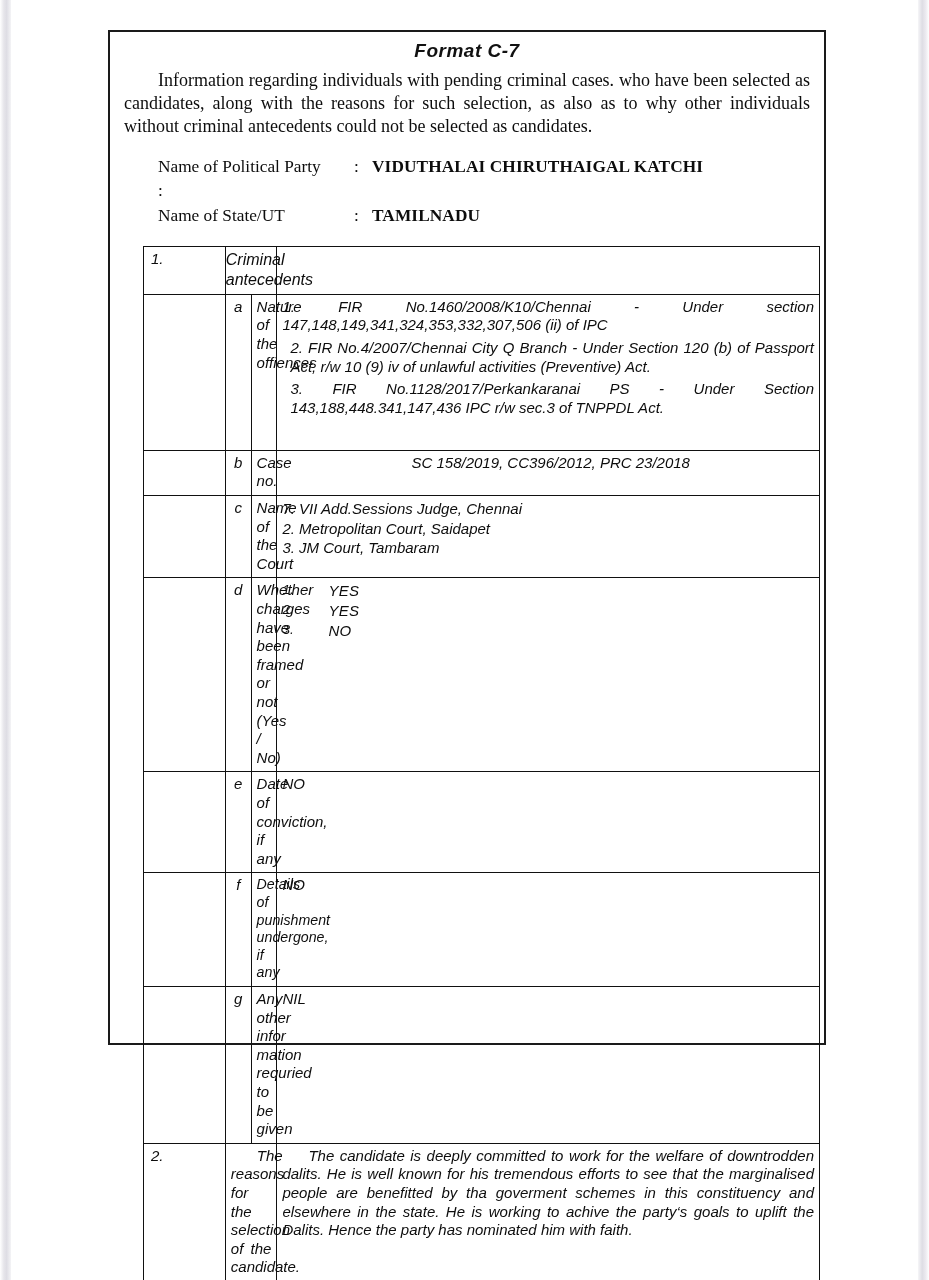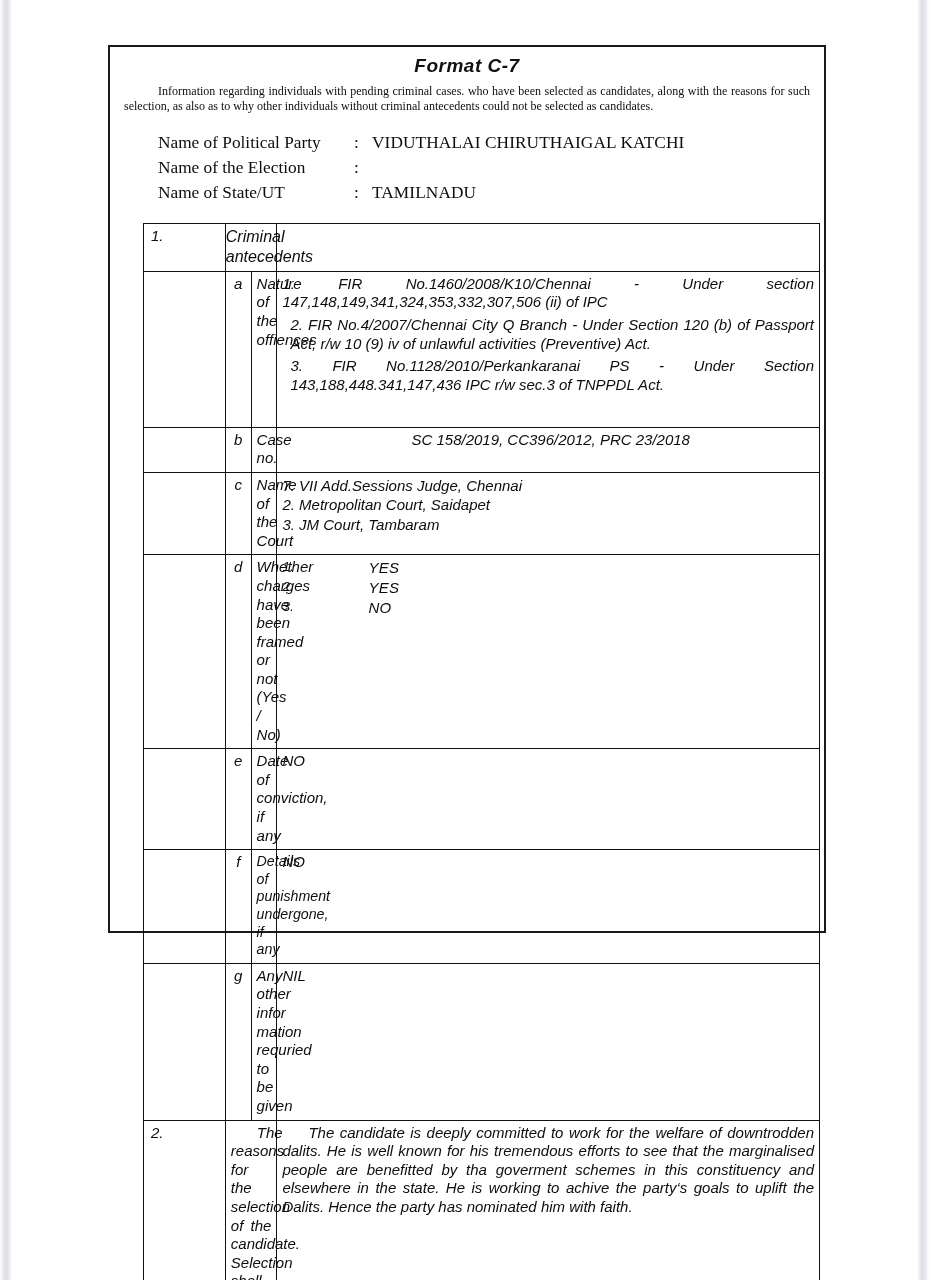--- a/index.html
+++ b/index.html
@@ -25,23 +25,23 @@
   }
   .gutter.left { left: 0; }
   .gutter.right {
     right: 0;
     background: linear-gradient(to left, #ffffff 0%, #eceaf0 30%, #dedde4 62%, #f6f6f8 100%);
   }
 
   .sheet {
     position: absolute;
     left: 108px;
-    top: 45px;
+    top: 30px;
     width: 718px;
-    height: 888px;
+    height: 1015px;
     border: 2px solid #1a1a1a;
     background: #ffffff;
     box-sizing: border-box;
   }
 
   .inner {
     padding: 0 14px;
     box-sizing: border-box;
   }
 
@@ -50,21 +50,21 @@
     text-align: center;
     font-family: "Liberation Sans", sans-serif;
     font-style: italic;
     font-weight: bold;
     font-size: 19px;
     letter-spacing: 0.5px;
     margin-top: 8px;
     color: #111;
   }
   .para {
-    font-size: 12px;
+    font-size: 18px;
     line-height: 1.27;
     text-align: justify;
     text-indent: 34px;
     margin-top: 7px;
     color: #0d0d0d;
   }
   .para.tight {
     margin-top: 9px;
     letter-spacing: -0.15px;
   }
@@ -76,21 +76,21 @@
     font-size: 17.3px;
     color: #0d0d0d;
   }
   .frow {
     display: flex;
     align-items: flex-end;
     line-height: 1.42;
   }
   .flabel { width: 196px; }
   .fcolon { width: 18px; }
-  .fvalue { font-weight: normal; letter-spacing: 0.1px; }
+  .fvalue { font-weight: bold; letter-spacing: 0.1px; }
 
   .consty {
     margin-top: 16px;
     margin-left: 32px;
     font-size: 17.3px;
     line-height: 1.45;
     color: #0d0d0d;
   }
   .consty b { letter-spacing: 0.1px; }
   .consty .indent { display: block; padding-left: 52px; }
@@ -122,21 +122,21 @@
   td.justify p { margin: 0; }
   td.justify p + p { margin-top: 4px; margin-left: 8px; }
   .indent-first { text-indent: 26px; }
 
   .ynlist { }
   .ynrow {
     display: flex;
     line-height: 1.33;
   }
   .ynrow .n { width: 46px; font-size: 13.5px; }
-  .ynrow .v { letter-spacing: 0.3px; margin-left: 40px; }
+  .ynrow .v { letter-spacing: 0.3px; }
 
   .courtlist p { margin: 0; line-height: 1.3; }
 
   
   .h-a   { height: 148px; }
   .h-b   { height: 22px; }
   .h-c   { height: 62px; }
   .h-d   { height: 54px; }
   .h-e   { height: 38px; }
   .h-f   { height: 38px; }
@@ -157,21 +157,20 @@
     <div class="para">Information regarding individuals with pending criminal cases. who have been selected as candidates, along with the reasons for such selection, as also as to why other individuals without criminal antecedents could not be selected as candidates.</div>
 
 
     <div class="fields">
       <div class="frow">
         <span class="flabel">Name of Political Party</span>
         <span class="fcolon">:</span>
         <span class="fvalue">VIDUTHALAI CHIRUTHAIGAL KATCHI</span>
       </div>
       <div class="frow">
-        <span class="flabel">Name of the Election</span>
         <span class="fcolon">:</span>
       </div>
       <div class="frow">
         <span class="flabel">Name of State/UT</span>
         <span class="fcolon">:</span>
         <span class="fvalue">TAMILNADU</span>
       </div>
     </div>
 
 
@@ -184,21 +183,21 @@
           <td class="c-val"></td>
         </tr>
 
         <tr>
           <td class="c-num h-a"></td>
           <td class="c-let">a</td>
           <td class="c-lbl">Nature of the offiences</td>
           <td class="c-val justify">
             <p>1. FIR No.1460/2008/K10/Chennai - Under section 147,148,149,341,324,353,332,307,506 (ii) of IPC</p>
             <p>2. FIR No.4/2007/Chennai City Q Branch - Under Section 120 (b) of Passport Act, r/w 10 (9) iv of unlawful activities (Preventive) Act.</p>
-            <p>3. FIR No.1128/2010/Perkankaranai PS - Under Section 143,188,448.341,147,436 IPC r/w sec.3 of TNPPDL Act.</p>
+            <p>3. FIR No.1128/2017/Perkankaranai PS - Under Section 143,188,448.341,147,436 IPC r/w sec.3 of TNPPDL Act.</p>
           </td>
         </tr>
 
         <tr>
           <td class="c-num h-b"></td>
           <td class="c-let">b</td>
           <td class="c-lbl">Case  no.</td>
           <td class="c-val" style="padding-left:10px;text-align:center;">SC  158/2019,  CC396/2012,  PRC  23/2018</td>
         </tr>
 

